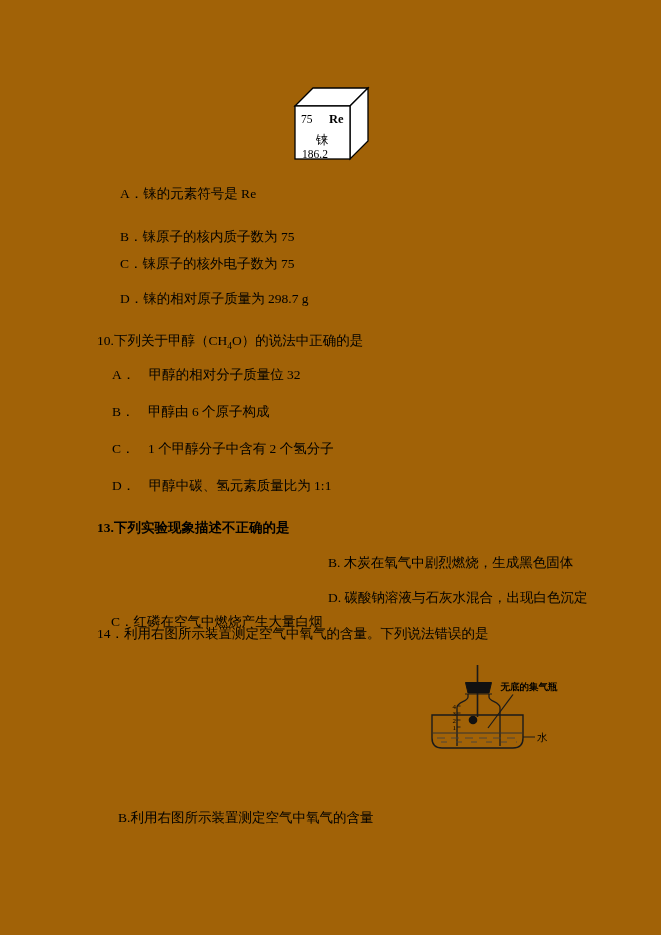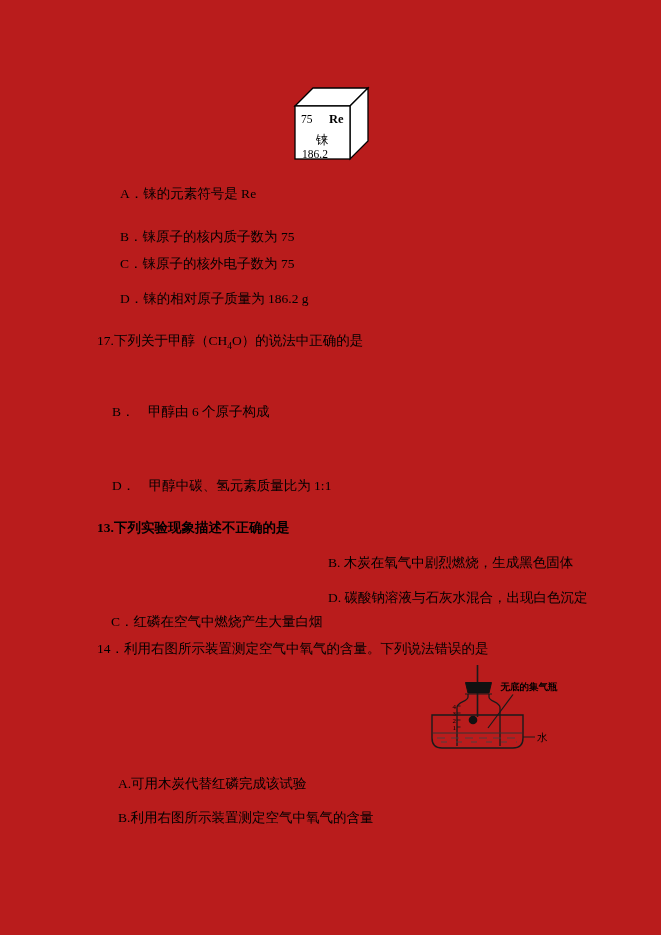--- a/index.html
+++ b/index.html
@@ -1,21 +1,21 @@
 <!DOCTYPE html>
 <html><head>
 <meta charset="utf-8">
 <style>
   html,body{margin:0;padding:0;}
   body{background:#fff;}
   .page{
     position:relative;
     width:661px;
     height:935px;
-    background:#b91c1c;
+    background:#a16207;
     font-family:"Liberation Serif","DejaVu Serif",serif;
     color:#000;
     overflow:hidden;
   }
   .t{
     position:absolute;
     font-size:13.5px;
     line-height:16px;
     white-space:pre;
   }
@@ -40,32 +40,34 @@
     <rect x="5" y="23" width="55" height="53" fill="#ffffff" stroke="#000" stroke-width="1.3"></rect>
     <text x="11" y="40" font-size="11.5">75</text>
     <text x="39" y="40" font-size="12.5" font-weight="bold">Re</text>
     <text x="26" y="61" font-size="12.5">铼</text>
     <text x="12" y="75" font-size="11.5">186.2</text>
   </svg>
 
   <div class="t" style="left:120px;top:186px;text-align:center;">A．铼的元素符号是 Re</div>
   <div class="t" style="left:120px;top:221px;margin-top:8px;">B．铼原子的核内质子数为 75</div>
   <div class="t" style="left:120px;top:256px;">C．铼原子的核外电子数为 75</div>
-  <div class="t" style="left:120px;top:291px;">D．铼的相对原子质量为 186.2 g</div>
+  <div class="t" style="left:120px;top:291px;">D．铼的相对原子质量为 298.7 g</div>
 
-  <div class="t" style="left:97px;top:333px;"><span>17.下列关于甲醇（CH</span><sub class="sub">4</sub><span>O）的说法中正确的是</span></div>
+  <div class="t" style="left:97px;top:333px;"><span>10.下列关于甲醇（CH</span><sub class="sub">4</sub><span>O）的说法中正确的是</span></div>
+  <div class="t" style="left:112px;top:367px;">A．　甲醇的相对分子质量位 32</div>
   <div class="t" style="left:112px;top:404px;">B．　甲醇由 6 个原子构成</div>
+  <div class="t" style="left:112px;top:441px;">C．　1 个甲醇分子中含有 2 个氢分子</div>
   <div class="t" style="left:112px;top:478px;">D．　甲醇中碳、氢元素质量比为 1:1</div>
 
   <div class="t" style="left:97px;top:520px;font-weight:bold;">13.下列实验现象描述不正确的是</div>
   <div class="t" style="left:328px;top:555px;text-align:center;">B. 木炭在氧气中剧烈燃烧，生成黑色固体</div>
   <div class="t" style="left:111px;top:590px;margin-top:24px;">C．红磷在空气中燃烧产生大量白烟</div>
   <div class="t" style="left:328px;top:590px;">D. 碳酸钠溶液与石灰水混合，出现白色沉定</div>
 
-  <div class="t" style="left:97px;top:641px;">14．利用右图所示装置测定空气中氧气的含量。下列说法错误的是</div>
+  <div class="t" style="left:97px;top:626px;">14．利用右图所示装置测定空气中氧气的含量。下列说法错误的是</div>
 
   <svg style="left:425px;top:650px;" width="145" height="105" viewBox="0 0 145 105">
 
     <line x1="52.5" y1="15" x2="52.5" y2="67" stroke="#1a1a1a" stroke-width="1.6"></line>
 
     <polygon points="40.5,32.5 66.5,32.5 64,43 43,43" fill="#111" stroke="#111" stroke-width="1"></polygon>
     <line x1="40" y1="44" x2="67" y2="44" stroke="#1a1a1a" stroke-width="1"></line>
 
     <path d="M43,44 L43,47 C43,51.5 32,52 32,57.5 L32,96" fill="none" stroke="#1a1a1a" stroke-width="1.3"></path>
     <path d="M64,44 L64,47 C64,51.5 75,52 75,57.5 L75,96" fill="none" stroke="#1a1a1a" stroke-width="1.3"></path>
@@ -87,16 +89,15 @@
     <line x1="12" y1="88" x2="95" y2="88" stroke="#444" stroke-width="0.9" stroke-dasharray="8 6"></line>
     <line x1="16" y1="92" x2="92" y2="92" stroke="#444" stroke-width="0.9" stroke-dasharray="6 9"></line>
 
     <line x1="88" y1="44.5" x2="63" y2="78" stroke="#1a1a1a" stroke-width="1.2"></line>
     <text x="75.5" y="40" font-size="9.5" font-weight="bold">无底的集气瓶</text>
 
     <line x1="98" y1="87" x2="110" y2="87" stroke="#1a1a1a" stroke-width="1"></line>
     <text x="112" y="91" font-size="10.5">水</text>
   </svg>
 
-  <div class="t" style="left:118px;top:776px;">A.可用木炭代替红磷完成该试验</div>
   <div class="t" style="left:118px;top:810px;">B.利用右图所示装置测定空气中氧气的含量</div>
 
 </div>
 
 </body></html>

